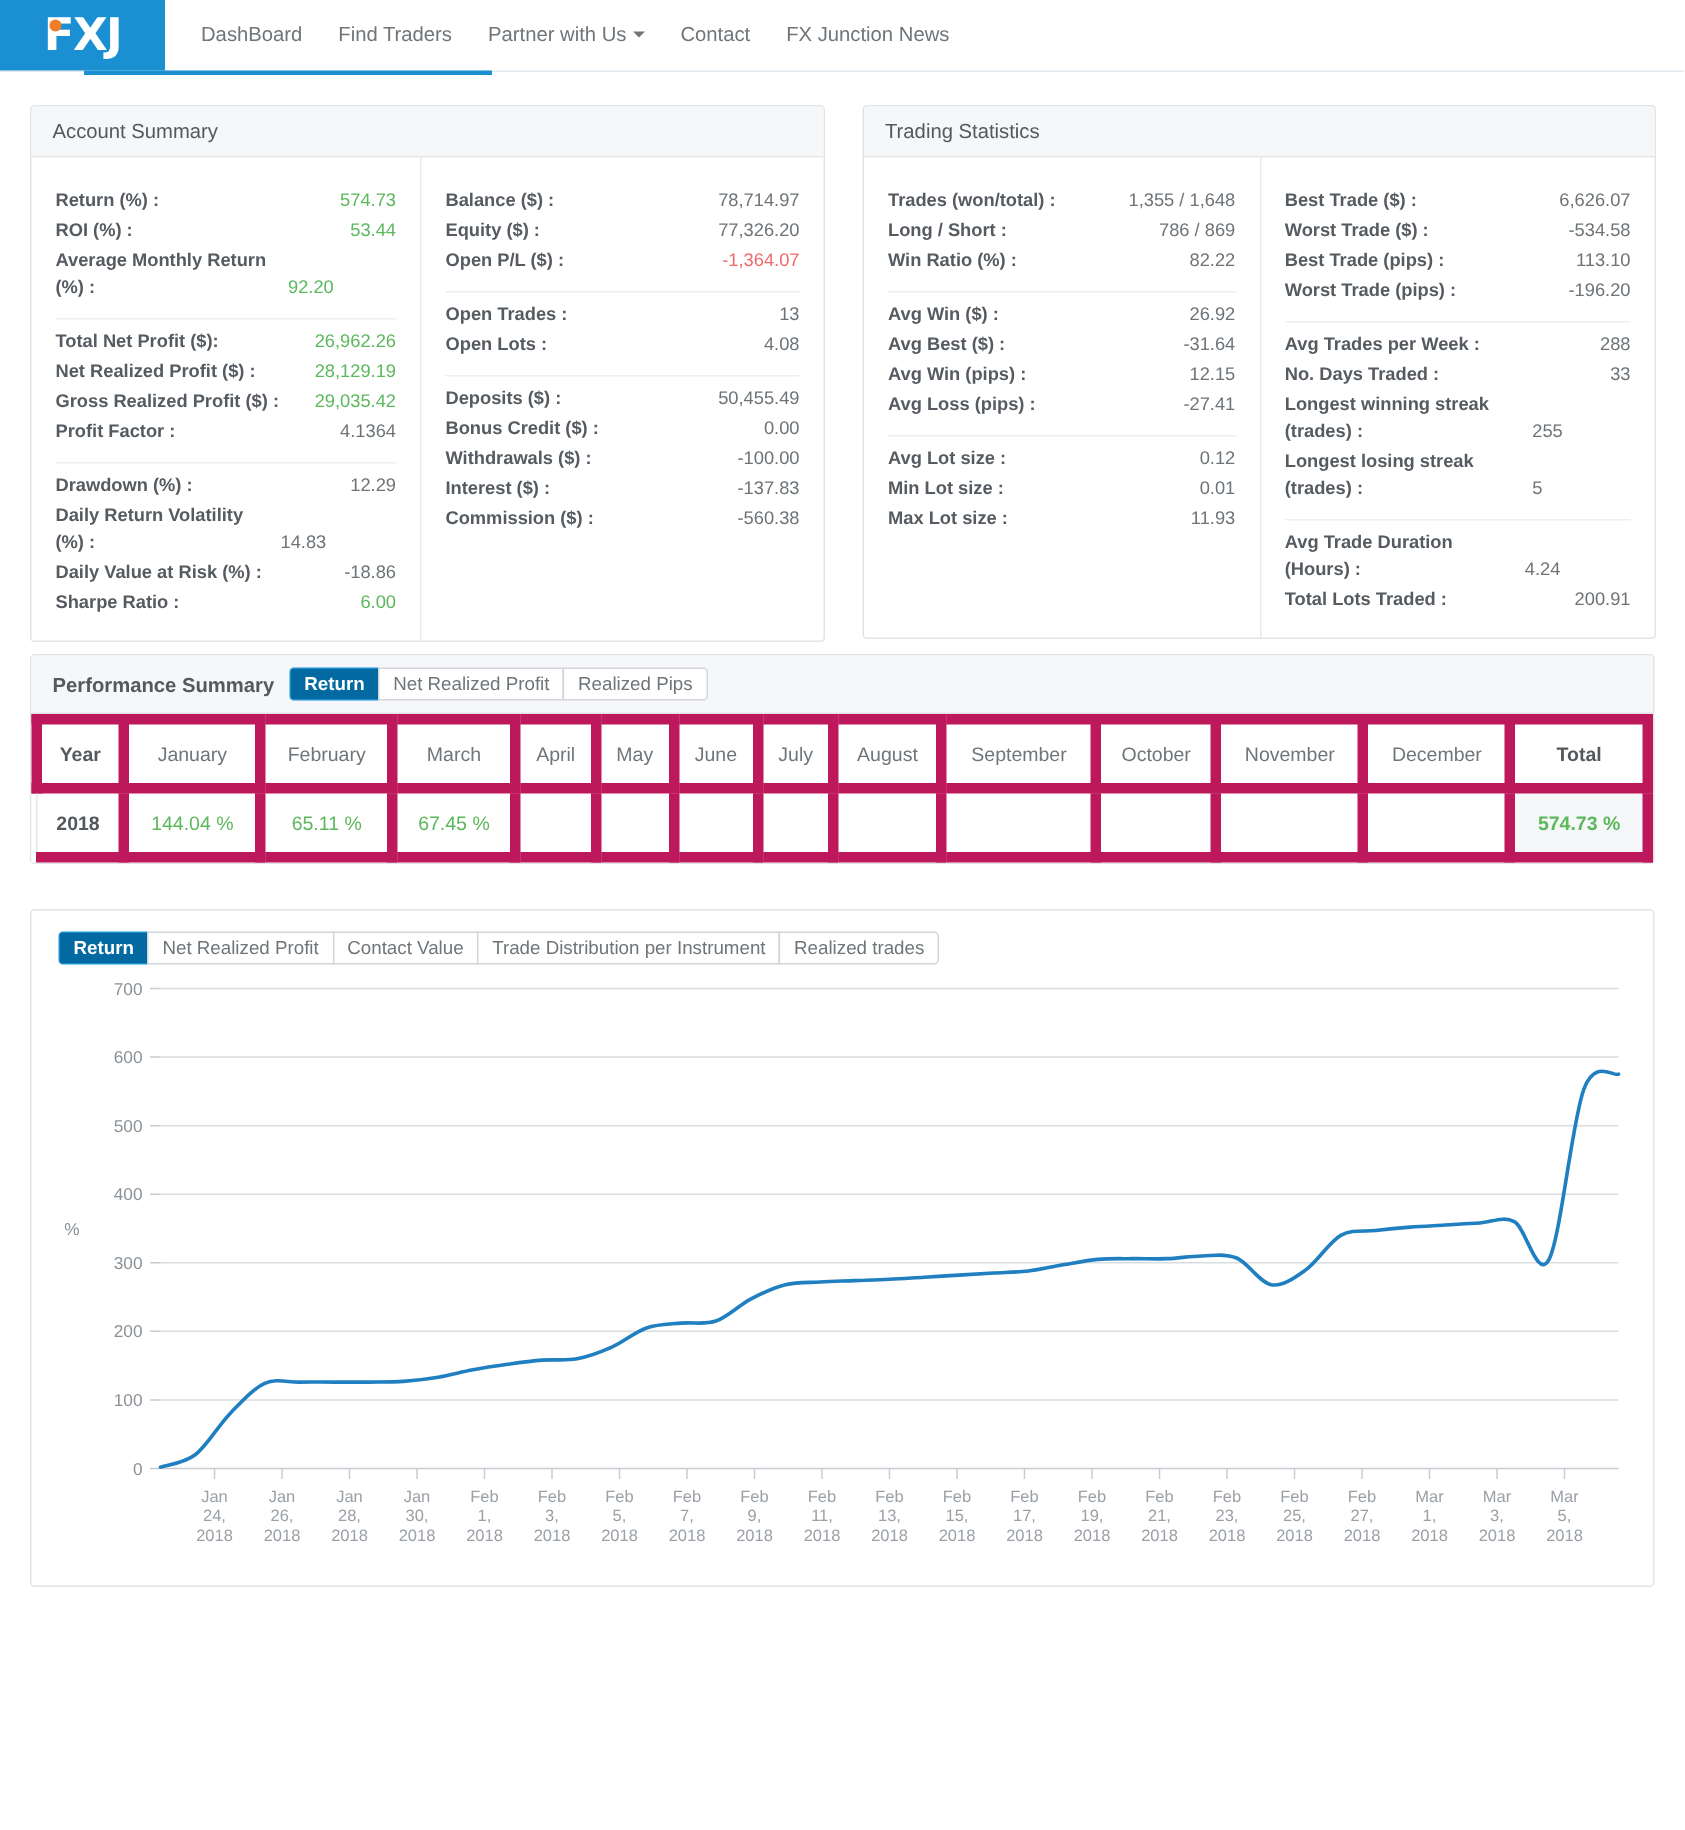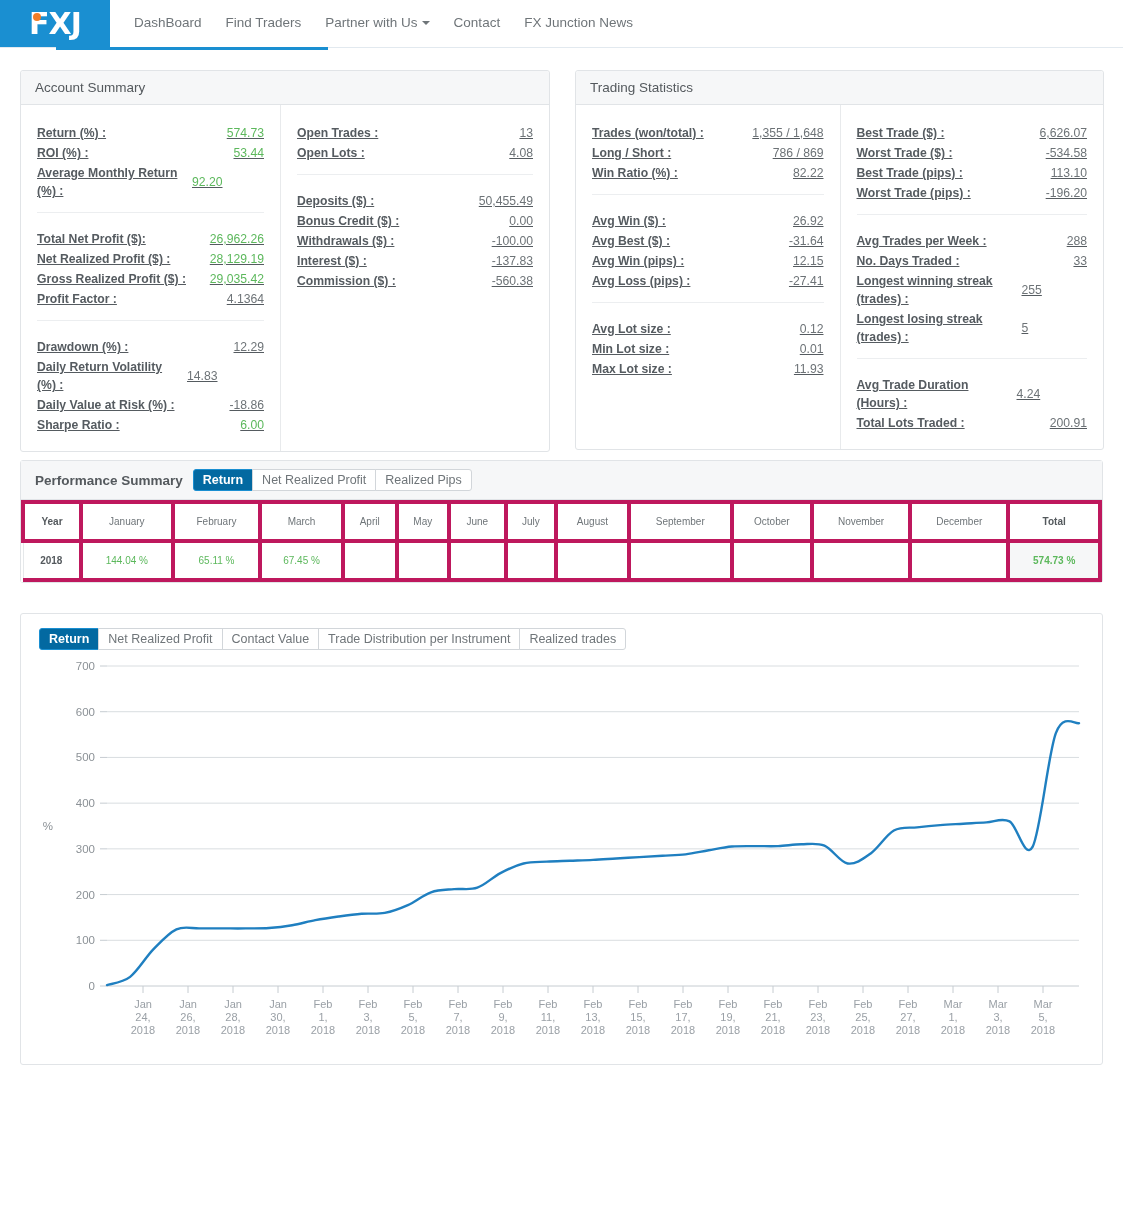--- a/index.html
+++ b/index.html
@@ -45,22 +45,22 @@
   .panel { background:#fff; border:1px solid #e1e4e7; border-radius:3px; }
   .panel-head {
     background:#f6f7f8; border-bottom:1px solid #e1e4e7;
     padding:9px 14px; font-size:13.5px; color:#54595d; border-radius:3px 3px 0 0;
   }
   .panel-body { display:flex; }
   .stat-col { padding:18px 16px 16px 16px; }
   .stat-col.bordered { border-right:1px solid #e8eaec; }
 
   .grp { margin-bottom:0; }
-  .grp + .grp { border-top:1px solid #eceef0; margin-top:11px; padding-top:16px; }
-  .srow { display:flex; align-items:center; line-height:18px; padding:1px 0;text-decoration:underline; }
+  .grp + .grp { border-top:1px solid #eceef0; margin-top:11px; padding-top:4px; }
+  .srow { display:flex; align-items:flex-end; line-height:18px; padding:1px 0; }
   .slabel { font-weight:bold; color:#555b60; font-size:12.2px; flex:1 1 auto; padding-right:6px; }
   .sval { font-size:12.2px; text-align:right; white-space:nowrap; color:#6d7377; }
   .sval.green { color:#5cb85c; }
   .sval.red { color:#f2696c; }
 
   
   .perf { margin-top:8px; }
   .perf-head {
     background:#f6f7f8; border-bottom:1px solid #e1e4e7;
     padding:8px 14px; display:flex; align-items:center; gap:10px;
@@ -71,21 +71,21 @@
     border:1px solid #d2d6da; background:#fff; color:#6f7579;
     font-size:12.5px; padding:3px 9px; cursor:pointer; margin-left:-1px;
     font-family:"Liberation Sans", sans-serif; white-space:nowrap;
   }
   .btn:first-child { margin-left:0; border-radius:3px 0 0 3px; }
   .btn:last-child { border-radius:0 3px 3px 0; }
   .btn.active { background:#0369a1; border-color:#1a8fd1; color:#fff; font-weight:bold; }
 
   table.perf-table { width:100%; border-collapse:collapse; background:#fff; }
   table.perf-table th, table.perf-table td {
-    border:4px solid #be185d; font-size:10px; font-weight:normal;
+    border:7px solid #be185d; font-size:13px; font-weight:normal;
     text-align:center; height:34px; color:#6f7579; padding:12px 4px;
   }
   table.perf-table th.yearcol, table.perf-table td.yearcol { font-weight:bold; color:#54595d; width:58px;}
   table.perf-table th.totalcol { font-weight:bold; color:#54595d; }
   table.perf-table td.pos { color:#5cb85c; }
   table.perf-table td.totalcell { background:#f6f7f8; font-weight:bold; color:#5cb85c; }
   table.perf-table tr td { border-left:1px solid #e5e8ea; }
 
   
   .chartcard { margin-top:30px; border:1px solid #e1e4e7; border-radius:3px; background:#fff; padding:14px 18px 10px 18px; }
@@ -170,20 +170,34 @@
                 <span class="slabel">Daily Value at Risk (%) :</span>
                 <span class="sval">-18.86</span>
               </div>
             <div class="srow">
                 <span class="slabel">Sharpe Ratio :</span>
                 <span class="sval green">6.00</span>
               </div>
           </div>
         </div>
         <div class="stat-col" style="width:268px;">
+          <div class="grp">
+            <div class="srow">
+                <span class="slabel">Balance ($) :</span>
+                <span class="sval">78,714.97</span>
+              </div>
+            <div class="srow">
+                <span class="slabel">Equity ($) :</span>
+                <span class="sval">77,326.20</span>
+              </div>
+            <div class="srow">
+                <span class="slabel">Open P/L ($) :</span>
+                <span class="sval red">-1,364.07</span>
+              </div>
+          </div>
           <div class="grp">
             <div class="srow">
                 <span class="slabel">Open Trades :</span>
                 <span class="sval">13</span>
               </div>
             <div class="srow">
                 <span class="slabel">Open Lots :</span>
                 <span class="sval">4.08</span>
               </div>
           </div>

